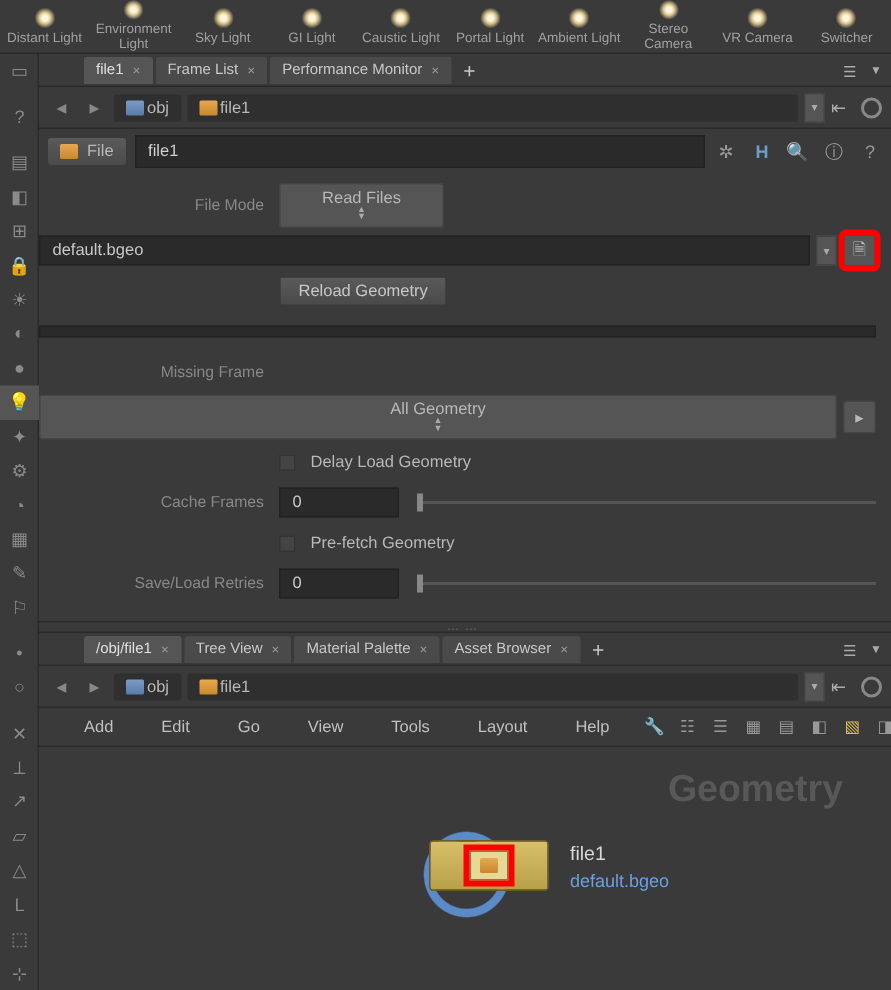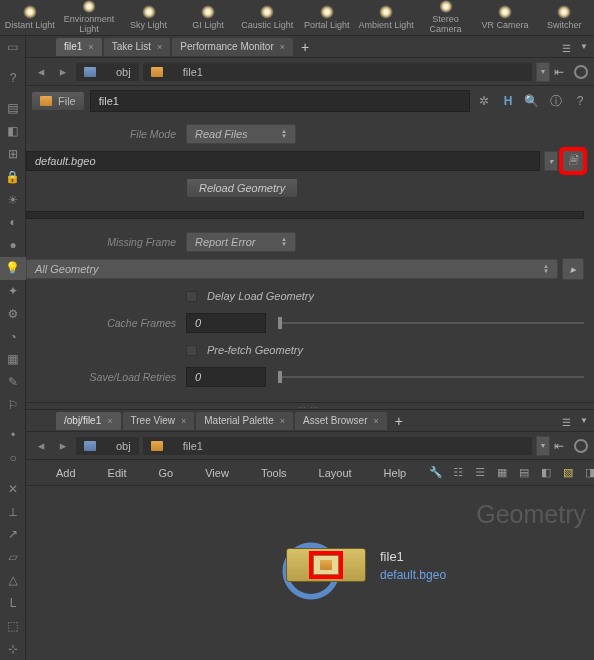--- a/index.html
+++ b/index.html
@@ -17,40 +17,40 @@
 .tab-close { margin-left: 6px; font-size: 9px; color: #999; }
 .tab-add { color: #c8c8c8; font-size: 14px; padding: 0 6px; }
 .tab-right { position: absolute; right: 6px; display: flex; align-items: center; gap: 4px; }
 .menu-icon { width: 14px; height: 10px; display: inline-block; }
 .menu-icon::before { content: "☰"; color: #aaa; font-size: 10px; }
 .tri-down { color: #aaa; font-size: 8px; }
 
 
 .path-bar { background: #3a3a3a; display: flex; align-items: center; height: 28px; padding: 0 6px; border-bottom: 1px solid #2a2a2a; gap: 4px; }
 .nav-arrow { width: 18px; text-align: center; color: #888; font-size: 13px; }
-.path-chip { background: #2f2f2f; padding: 3px 8px; border-radius: 2px; display: flex; align-items: center; gap: 20px; flex: 0 0 auto; }
+.path-chip { background: #2f2f2f; padding: 3px 8px; border-radius: 2px; display: flex; align-items: center; gap: 2px; flex: 0 0 auto; }
 .path-chip.long { flex: 1; }
 .folder-icon { width: 12px; height: 10px; background: linear-gradient(#7a9bc7, #5a7ba7); border-radius: 1px; position: relative; }
 .folder-icon.orange { background: linear-gradient(#e8a850, #c88830); }
 .pin-icon { width: 16px; color: #aaa; font-size: 12px; }
 .ring-icon { width: 14px; height: 14px; border: 2px solid #888; border-radius: 50%; }
 
 
 .file-header { background: #3a3a3a; display: flex; align-items: center; height: 30px; padding: 0 6px; gap: 6px; }
 .file-label-chip { background: linear-gradient(#5a5a5a,#4a4a4a); padding: 3px 8px; border-radius: 2px; display: flex; align-items: center; gap: 6px; }
 .file-name-field { background: #2a2a2a; flex: 1; padding: 4px 8px; color: #d0d0d0; border: 1px solid #222; }
 .header-icons { display: flex; gap: 8px; align-items: center; }
 .hicon { width: 16px; height: 16px; display: flex; align-items: center; justify-content: center; color: #999; font-size: 12px; }
 
 
-.param-area { padding: 6px 10px 10px 0; font-style: italic; }
+.param-area { padding: 6px 10px 10px 0; }
 .param-row { display: flex; align-items: center; min-height: 24px; margin-bottom: 3px; }
 .param-label { width: 160px; text-align: right; padding-right: 10px; font-size: 10.5px; color: #888; }
 .param-control { flex: 1; display: flex; align-items: center; gap: 4px; }
-.dropdown { background: #555; border: 1px solid #444; padding: 3px 8px; border-radius: 2px; display: flex; align-items: center; justify-content: space-between; }
+.dropdown { background: #555; border: 1px solid #444; padding: 3px 8px; border-radius: 2px; display: flex; align-items: center; justify-content: space-between; flex-direction: column; }
 .dropdown-arrows { display: flex; flex-direction: column; font-size: 6px; line-height: 5px; color: #aaa; }
 .text-input { background: #2a2a2a; border: 1px solid #222; padding: 3px 8px; color: #c8c8c8; }
 .btn { background: linear-gradient(#5a5a5a,#4a4a4a); border: 1px solid #3a3a3a; padding: 3px 12px; border-radius: 2px; color: #c8c8c8; }
 .checkbox { width: 11px; height: 11px; background: #444; border: 1px solid #333; margin-right: 6px; }
 .slider-track { flex: 1; height: 2px; background: #555; position: relative; margin-left: 8px; }
 .slider-thumb { position: absolute; left: 0; top: -5px; width: 4px; height: 12px; background: #888; }
 .browse-btn { width: 22px; height: 22px; background: #555; border: 1px solid #444; border-radius: 2px; display: flex; align-items: center; justify-content: center; }
 .highlight-red { outline: 4px solid #ff0000; outline-offset: -1px; }
 .field-dd { width: 14px; height: 20px; background: #555; border: 1px solid #444; display: flex; align-items: center; justify-content: center; font-size: 8px; color: #aaa; }
 
@@ -67,21 +67,21 @@
 .splitter::after { content: "⋯⋯"; position: absolute; left: 50%; transform: translateX(-50%); color: #666; font-size: 8px; letter-spacing: 4px; }
 
 
 .menu-bar { background: #3a3a3a; display: flex; align-items: center; height: 26px; padding: 0 8px; border-bottom: 1px solid #2a2a2a; gap: 12px; }
 .menu-item { padding: 3px 10px; font-size: 11px; color: #c0c0c0; }
 .menu-icons-right { margin-left: auto; display: flex; gap: 6px; }
 .micon { width: 16px; height: 16px; display: flex; align-items: center; justify-content: center; color: #999; font-size: 11px; }
 
 
 .network-view { background: #3a3a3a; height: 200px; position: relative; }
-.geometry-bg-text { position: absolute; right: 8px; top: 14px; font-size: 25px; font-weight: 400; color: #585858; }
+.geometry-bg-text { position: absolute; right: 32px; top: 14px; font-size: 25px; font-weight: 700; color: #585858; }
 .node { position: absolute; left: 260px; top: 62px; display: flex; align-items: center; }
 .node-ring { position: absolute; left: -8px; top: -10px; width: 66px; height: 66px; border-radius: 50%; background: radial-gradient(circle, transparent 48%, #5a8ac8 50%, #5a8ac8 60%, transparent 62%); }
 .node-body { width: 80px; height: 34px; background: linear-gradient(#d8c068,#b8a048); border: 1px solid #6a5a28; border-radius: 3px; display: flex; align-items: center; justify-content: center; z-index: 1; position: relative; }
 .node-center-icon { width: 26px; height: 20px; background: #e8d898; border: 1px solid #8a7a38; display: flex; align-items: center; justify-content: center; }
 .node-center-icon.hl { outline: 4px solid #ff0000; }
 .node-labels { margin-left: 14px; }
 .node-name { color: #d8d8d8; font-size: 13px; }
 .node-file { color: #6aa0e0; font-size: 12px; margin-top: 4px; }
 </style>
 </head>
@@ -164,21 +164,21 @@
 </div>
 
 <div class="main-col">
 
 <div class="tab-bar">
   <div class="tab active">
         <span>file1</span>
         <span class="tab-close">×</span>
       </div>
   <div class="tab">
-        <span>Take List</span>
+        <span>Frame List</span>
         <span class="tab-close">×</span>
       </div>
   <div class="tab">
         <span>Performance Monitor</span>
         <span class="tab-close">×</span>
       </div>
   <div class="tab-add">+</div>
   <div class="tab-right">
     <span class="menu-icon"></span>
     <span class="tri-down">▼</span>
@@ -250,29 +250,20 @@
 
 
   <div class="param-row">
     <div class="param-control">
       <div class="text-input" style="flex:1"></div>
     </div>
   </div>
 
   <div class="param-row">
     <div class="param-label">Missing Frame</div>
-    <div class="param-control">
-      <div class="dropdown" style="width:110px">
-        <span>Report Error</span>
-        <span class="dropdown-arrows">
-              <span>▲</span>
-              <span>▼</span>
-            </span>
-      </div>
-    </div>
   </div>
 
   <div class="param-row">
     <div class="param-control">
       <div class="dropdown" style="flex:1">
         <span>All Geometry</span>
         <span class="dropdown-arrows">
               <span>▲</span>
               <span>▼</span>
             </span>

